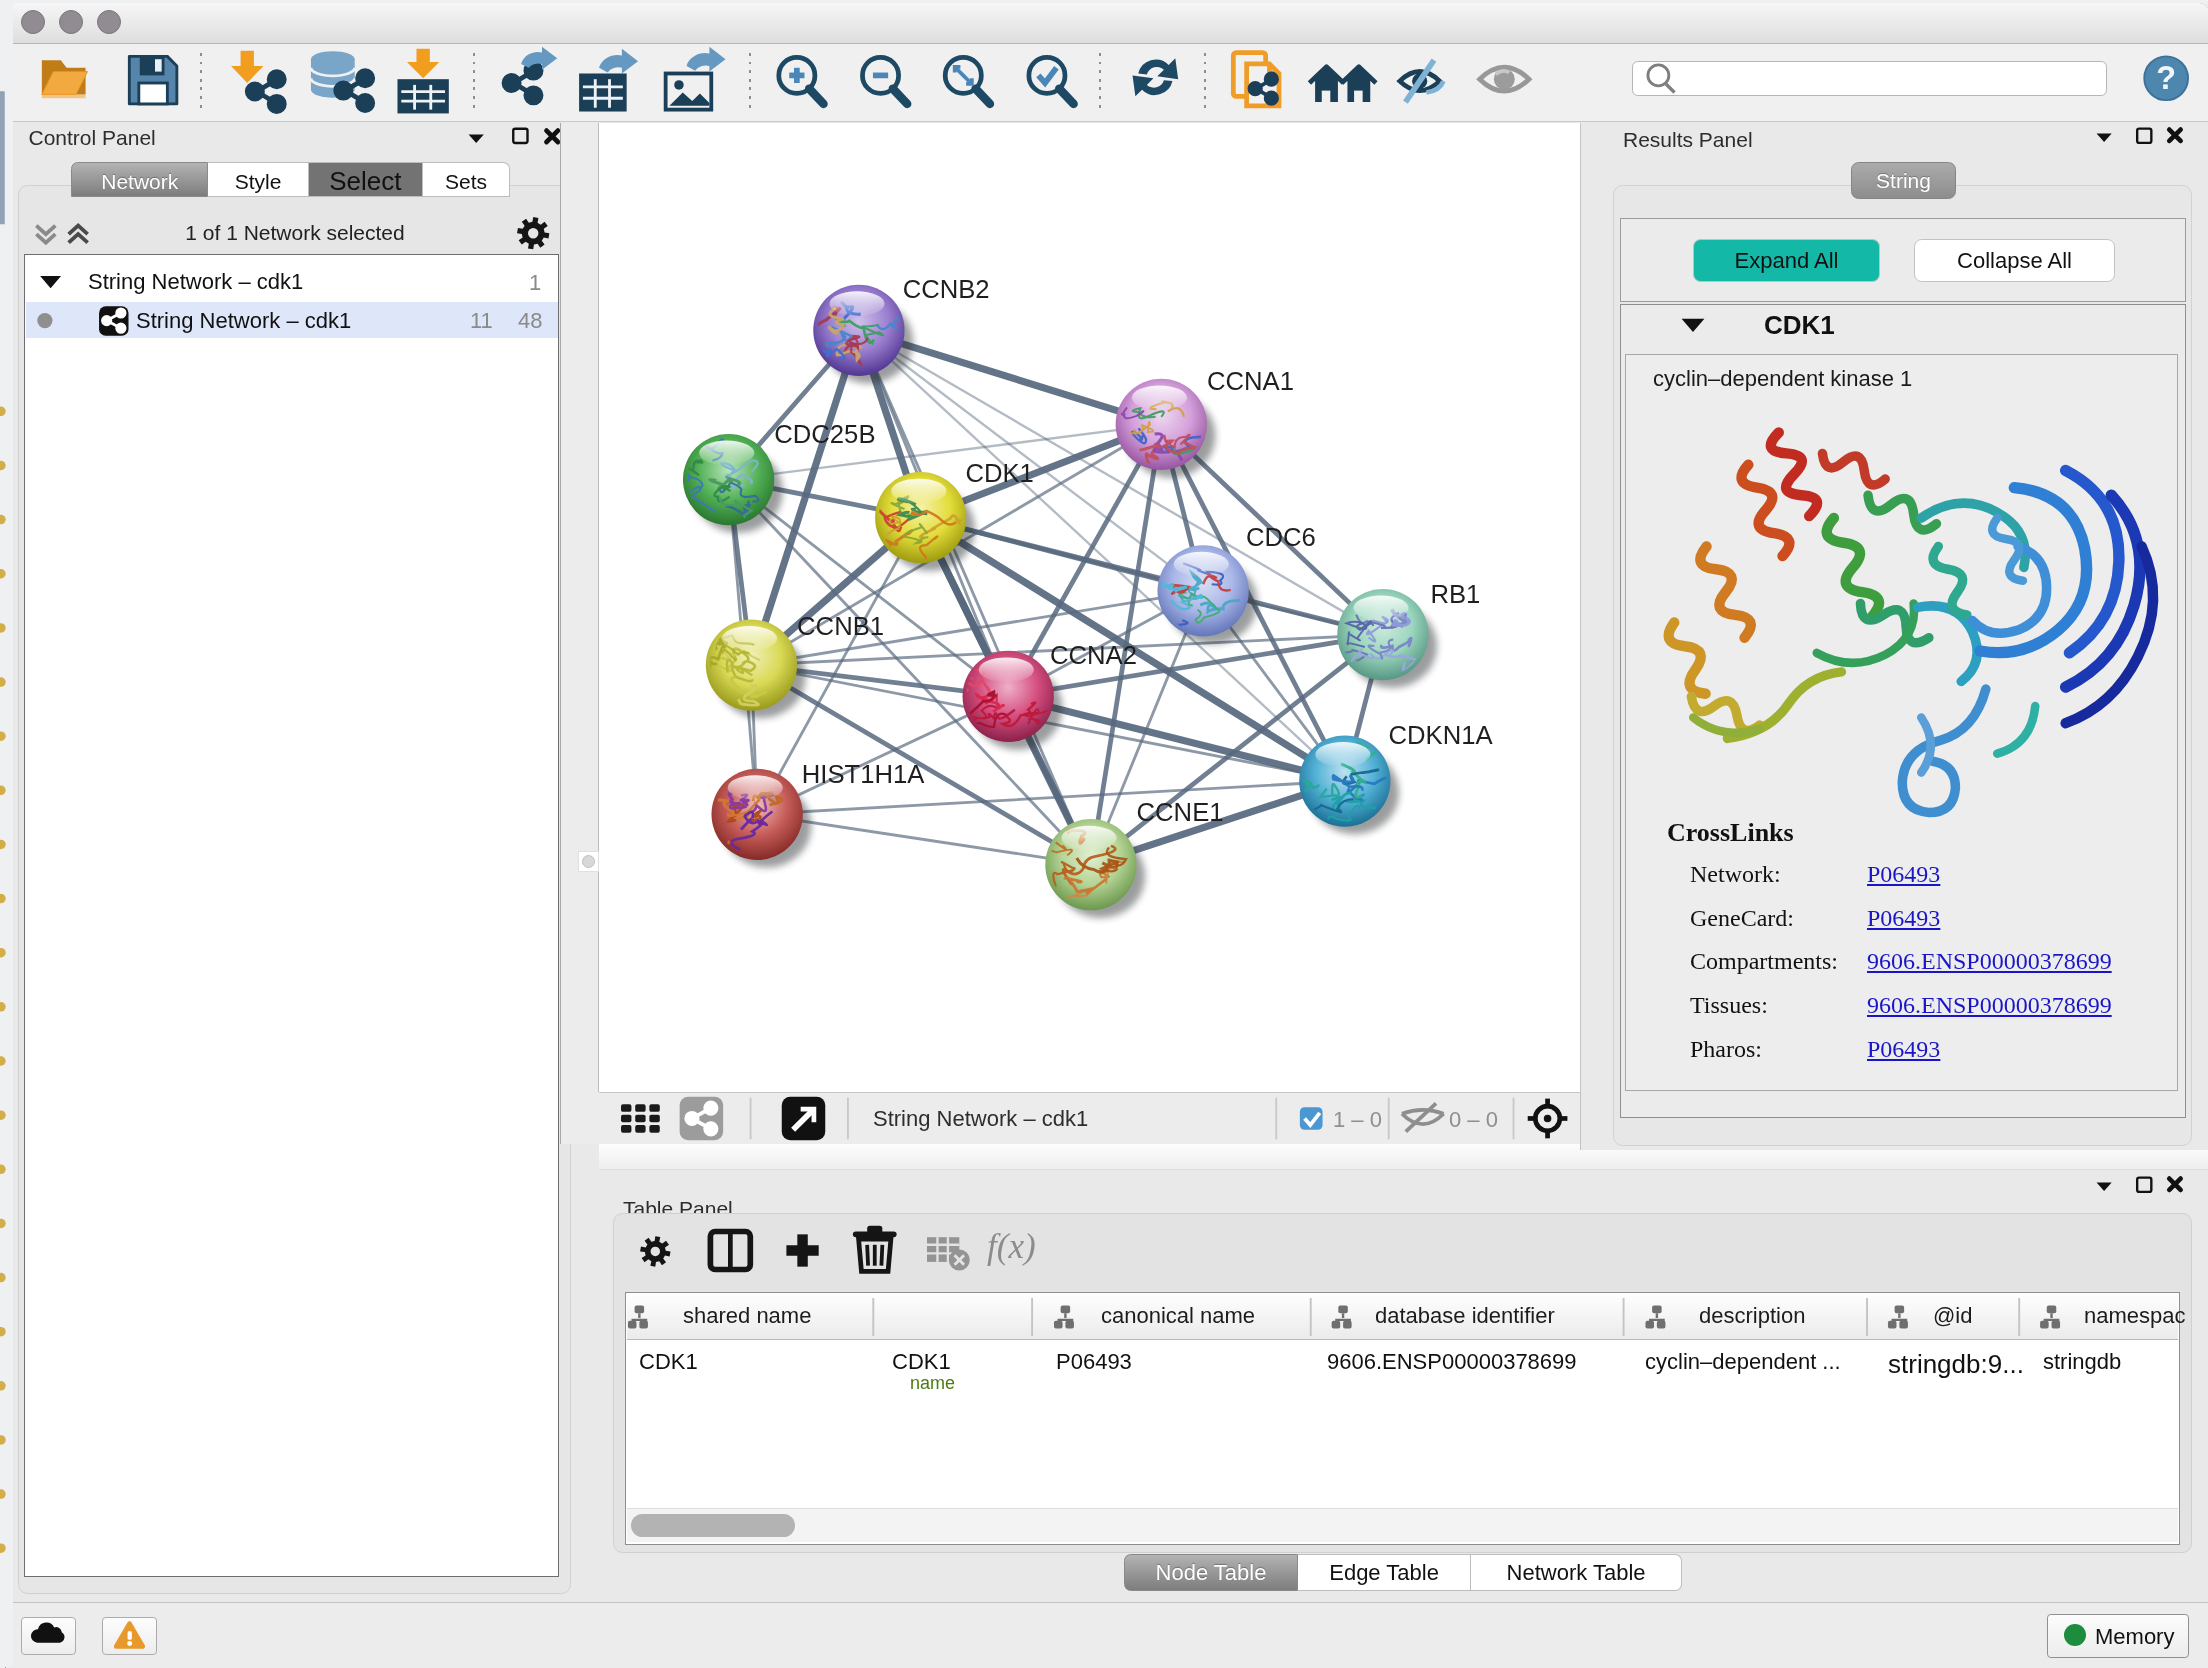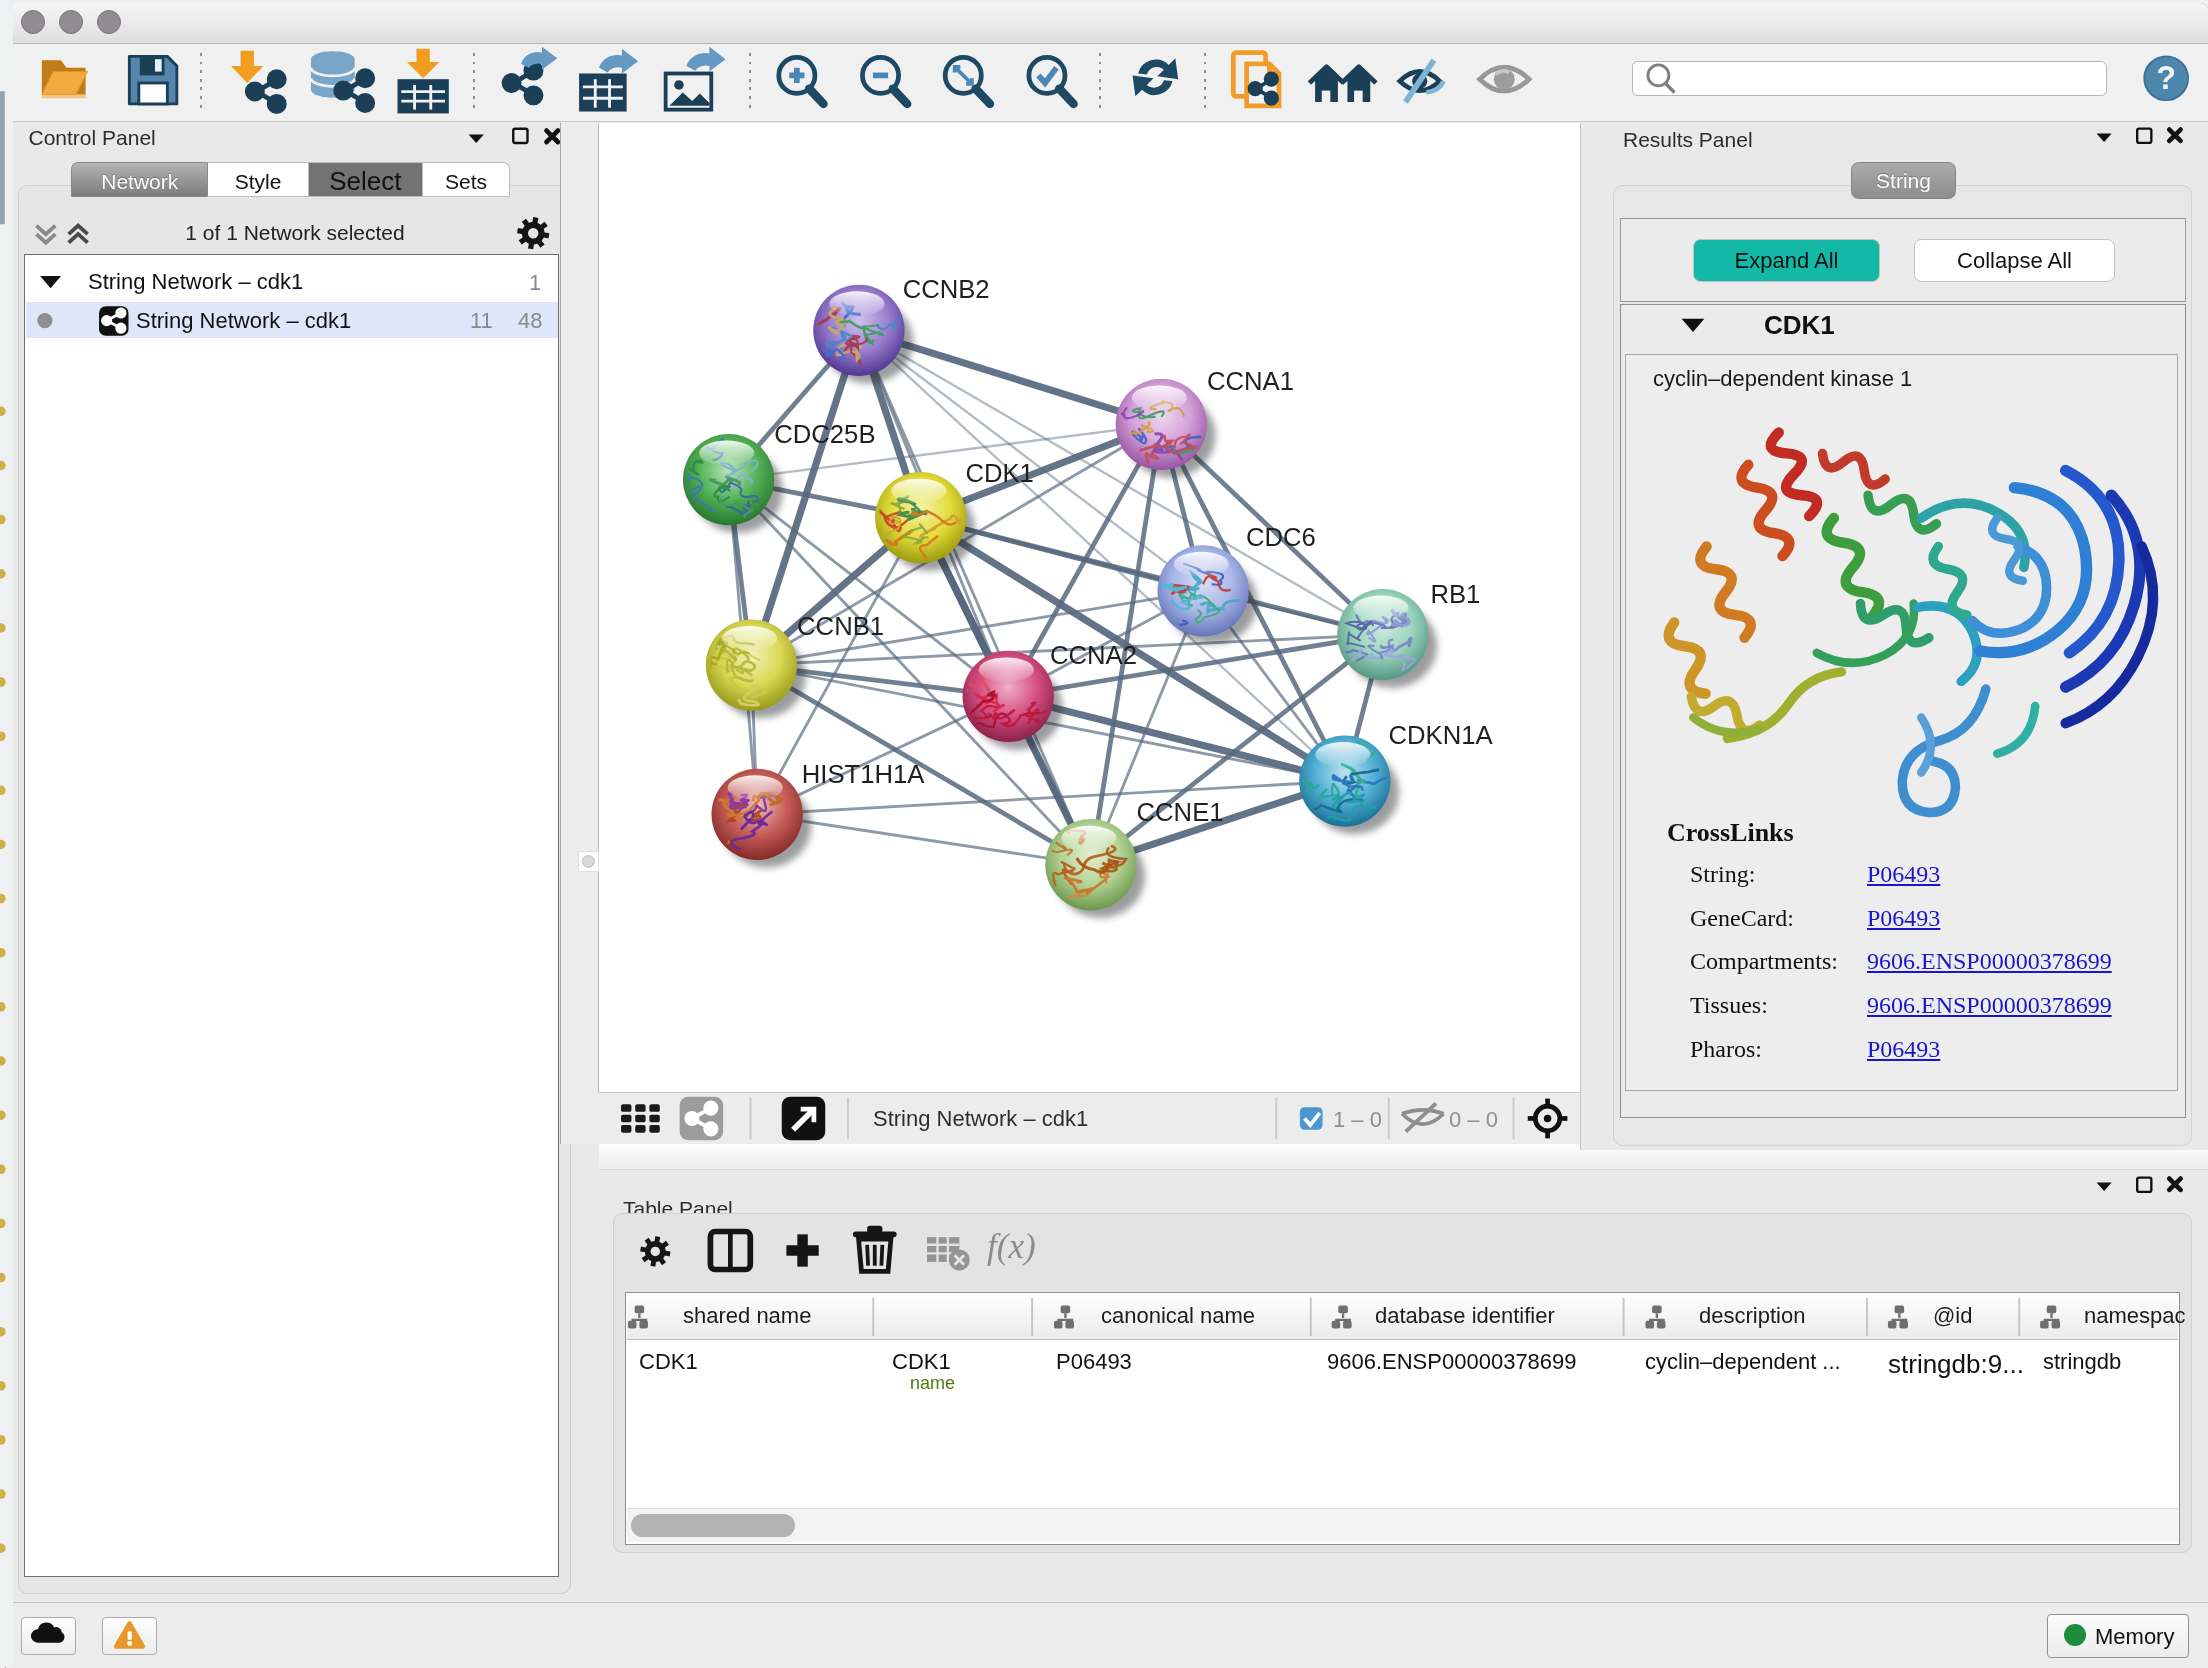--- a/index.html
+++ b/index.html
@@ -715,21 +715,21 @@
     <path d="M452,70 q58,30 56,96 q-2,62 -52,96" fill="none" stroke="#2558cc" stroke-width="12" stroke-linecap="round"></path>
     <path d="M500,96 q44,48 24,116 q-18,60 -72,86" fill="none" stroke="#1b39b4" stroke-width="12" stroke-linecap="round"></path>
     <path d="M532,150 q26,56 -4,116 q-26,52 -76,70" fill="none" stroke="#162a9e" stroke-width="11" stroke-linecap="round"></path>
     <path d="M402,150 q30,10 30,44 q0,32 -30,44 q-30,10 -48,-10" fill="none" stroke="#3f8fd8" stroke-width="10" stroke-linecap="round"></path>
     <path d="M380,120 Q366,139 389,142 Q412,145 398,164 Q384,183 407,186" fill="none" stroke="#4a9ad8" stroke-width="9" stroke-linecap="round"></path>
     <path d="M368,300 q-12,44 -48,54 q-38,10 -40,44 q0,30 28,32 q26,0 28,-26 q0,-24 -24,-28" fill="none" stroke="#3f8fd0" stroke-width="10" stroke-linecap="round"></path>
     <path d="M420,318 q-4,40 -40,50" fill="none" stroke="#2fb0a4" stroke-width="9" stroke-linecap="round"></path>
     <path d="M300,330 q20,30 0,58" fill="none" stroke="#5a9fd8" stroke-width="9" stroke-linecap="round"></path>
   </svg>
   <div class="abs" style="left:1667px;top:818px;font-size:26px;font-weight:bold;color:#111;font-family:'Liberation Serif',serif;">CrossLinks</div>
-  <div class="abs" style="left:1690px;top:861px;font-size:24px;color:#111;font-family:'Liberation Serif',serif;">String:</div>
+  <div class="abs" style="left:1690px;top:861px;font-size:24px;color:#111;font-family:'Liberation Serif',serif;">Network:</div>
   <div class="abs" style="left:1867px;top:861px;font-size:24px;font-family:'Liberation Serif',serif;"><a class="lnk">P06493</a></div>
   <div class="abs" style="left:1690px;top:905px;font-size:24px;color:#111;font-family:'Liberation Serif',serif;">GeneCard:</div>
   <div class="abs" style="left:1867px;top:905px;font-size:24px;font-family:'Liberation Serif',serif;"><a class="lnk">P06493</a></div>
   <div class="abs" style="left:1690px;top:948px;font-size:24px;color:#111;font-family:'Liberation Serif',serif;">Compartments:</div>
   <div class="abs" style="left:1867px;top:948px;font-size:24px;font-family:'Liberation Serif',serif;"><a class="lnk">9606.ENSP00000378699</a></div>
   <div class="abs" style="left:1690px;top:992px;font-size:24px;color:#111;font-family:'Liberation Serif',serif;">Tissues:</div>
   <div class="abs" style="left:1867px;top:992px;font-size:24px;font-family:'Liberation Serif',serif;"><a class="lnk">9606.ENSP00000378699</a></div>
   <div class="abs" style="left:1690px;top:1036px;font-size:24px;color:#111;font-family:'Liberation Serif',serif;">Pharos:</div>
   <div class="abs" style="left:1867px;top:1036px;font-size:24px;font-family:'Liberation Serif',serif;"><a class="lnk">P06493</a></div>
   <div class="abs" id="tpanel"></div>
@@ -811,20 +811,25 @@
   <div class="abs" style="left:2084px;top:1303px;font-size:22px;color:#1c1c1c;">namespac</div>
   <div class="abs" style="left:639px;top:1349px;font-size:22px;color:#111;">CDK1</div>
   <div class="abs" style="left:892px;top:1349px;font-size:22px;color:#111;">CDK1</div>
   <div class="abs" style="left:1056px;top:1349px;font-size:22px;color:#111;">P06493</div>
   <div class="abs" style="left:1327px;top:1349px;font-size:22px;color:#111;">9606.ENSP00000378699</div>
   <div class="abs" style="left:1645px;top:1349px;font-size:22px;color:#111;">cyclin–dependent ...</div>
   <div class="abs" style="left:1888px;top:1349px;font-size:26px;color:#111;">stringdb:9...</div>
   <div class="abs" style="left:2043px;top:1349px;font-size:22px;color:#111;">stringdb</div>
   <div class="abs" style="left:627px;top:1508px;width:1551px;height:34px;background:#f3f3f3;border-top:1px solid #ddd;"></div>
   <div class="abs" style="left:631px;top:1514px;width:164px;height:23px;background:#b3b3b3;border-radius:11.4px;"></div>
+  <div class="abs" style="left:1124px;top:1554px;width:558px;height:37px;display:flex;">
+    <div style="flex:1;background:linear-gradient(#b3b3b3,#7d7d7d);border:1px solid #8a8a8a;border-radius:6.7px 0 0 6.7px;color:#fff;text-align:center;font-size:22px;line-height:35px;text-shadow:0 -1px 1px rgba(0,0,0,0.3);">Node Table</div>
+    <div style="flex:1;background:#fff;border:1px solid #bdbdbd;border-left:none;color:#111;text-align:center;font-size:22px;line-height:35px;">Edge Table</div>
+    <div style="flex:1.22;background:#fff;border:1px solid #bdbdbd;border-left:none;border-radius:0 6.7px 6.7px 0;color:#111;text-align:center;font-size:22px;line-height:35px;">Network Table</div>
+  </div>
   <div class="abs" id="statusbar"></div>
   <div class="abs" style="left:21px;top:1617px;width:55px;height:38px;background:linear-gradient(#fdfdfd,#ededed);border:1px solid #ababab;border-radius:3.8px;"></div>
   <svg class="abs" style="left:21px;top:1617px;" width="55" height="38" viewBox="0 0 58 40">
     <path d="M17,27 a7,7 0 0 1 1,-14 a9,9 0 0 1 17,-2 a6,6 0 0 1 8,5 a6,6 0 0 1 -2,11 z" fill="#111"></path>
   </svg>
   <div class="abs" style="left:102px;top:1617px;width:55px;height:38px;background:linear-gradient(#fdfdfd,#ededed);border:1px solid #ababab;border-radius:3.8px;"></div>
   <svg class="abs" style="left:102px;top:1617px;" width="55" height="38" viewBox="0 0 58 40">
     <path d="M29,7 l14,24 -28,0 z" fill="#e8992c" stroke="#e8992c" stroke-width="5" stroke-linejoin="round"></path>
     <rect x="27" y="15" width="4.5" height="9" fill="#fff" rx="1.5"></rect>
       <circle cx="29.2" cy="28" r="2.6" fill="#fff"></circle>

